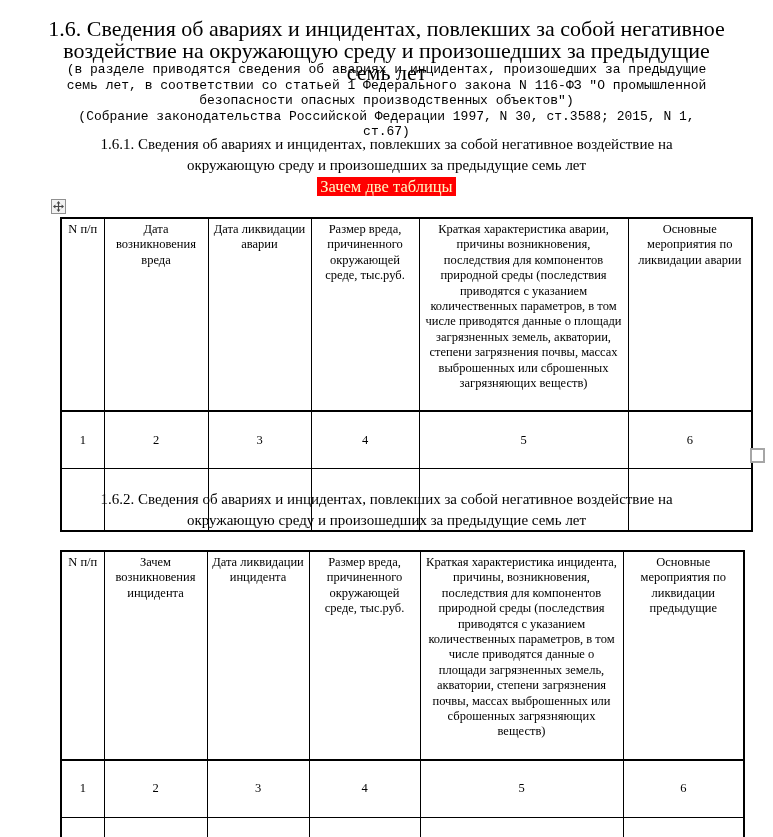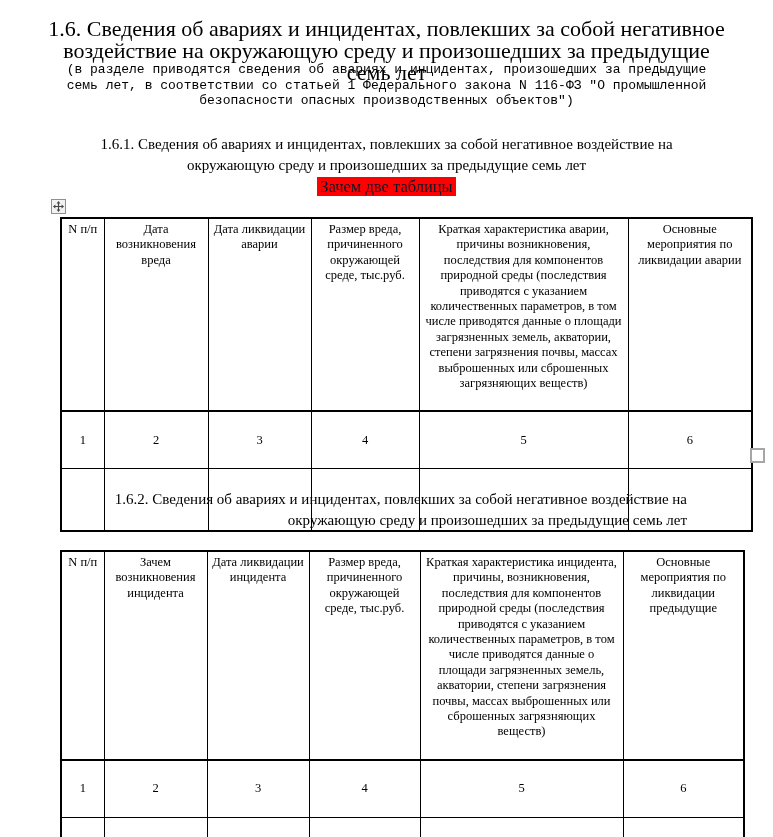--- a/index.html
+++ b/index.html
@@ -14,26 +14,26 @@
   }
   .doc-note {
     position:absolute; top:62px; left:59px; width:655px;
     text-align:center; font-size:13px; line-height:15.5px;font-family:Liberation Mono, monospace;
   }
   .sec-heading {
     position:absolute; left:86px; width:601px;
     text-align:center; font-size:15px; line-height:21px;
   }
   .sec-161 { top:134px; }
-  .sec-162 { top:489px;text-align:right; }
+  .sec-162 { top:489px; }
   .comment-line {
     position:absolute; top:176px; left:0; width:773px;
     text-align:center; font-size:16.5px; line-height:21px;
   }
-  .comment-hl { color:#0f172a; padding:0 3px; }
+  .comment-hl { color:#fef9c3; padding:0 3px; }
   .move-handle {
     position:absolute; left:51px; top:199px; width:13px; height:13px;
     border:1px solid #909090; background:#f2f2f2;
     display:flex; align-items:center; justify-content:center; box-sizing:content-box;
     cursor:move;
   }
   .resize-handle {
     position:absolute; left:750px; top:448px; width:11px; height:11px;
     border:2px solid #a6a6a6; background:#fff; box-sizing:content-box;
     cursor:nwse-resize;
@@ -62,20 +62,21 @@
 </head>
 <body>
 
 <div class="page">
 
   <div class="doc-title">1.6. Сведения об авариях и инцидентах, повлекших за собой негативное воздействие на окружающую среду и произошедших за предыдущие семь лет</div>
 
   <div class="doc-note">
     <span>(в разделе приводятся сведения об авариях и инцидентах, произошедших за предыдущие семь лет, в соответствии со статьей 1 Федерального закона N 116-ФЗ "О промышленной безопасности опасных производственных объектов")</span>
     <br>
+    <span>(Собрание законодательства Российской Федерации 1997, N 30, ст.3588; 2015, N 1, ст.67)</span>
   </div>
 
   <div class="sec-heading sec-161">1.6.1. Сведения об авариях и инцидентах, повлекших за собой негативное воздействие на окружающую среду и произошедших за предыдущие семь лет</div>
 
   <div class="comment-line">
     <span class="comment-hl" style="background:#ff0000">Зачем две таблицы</span>
   </div>
 
   <div class="move-handle">
     <svg width="11" height="11" viewBox="0 0 11 11">

